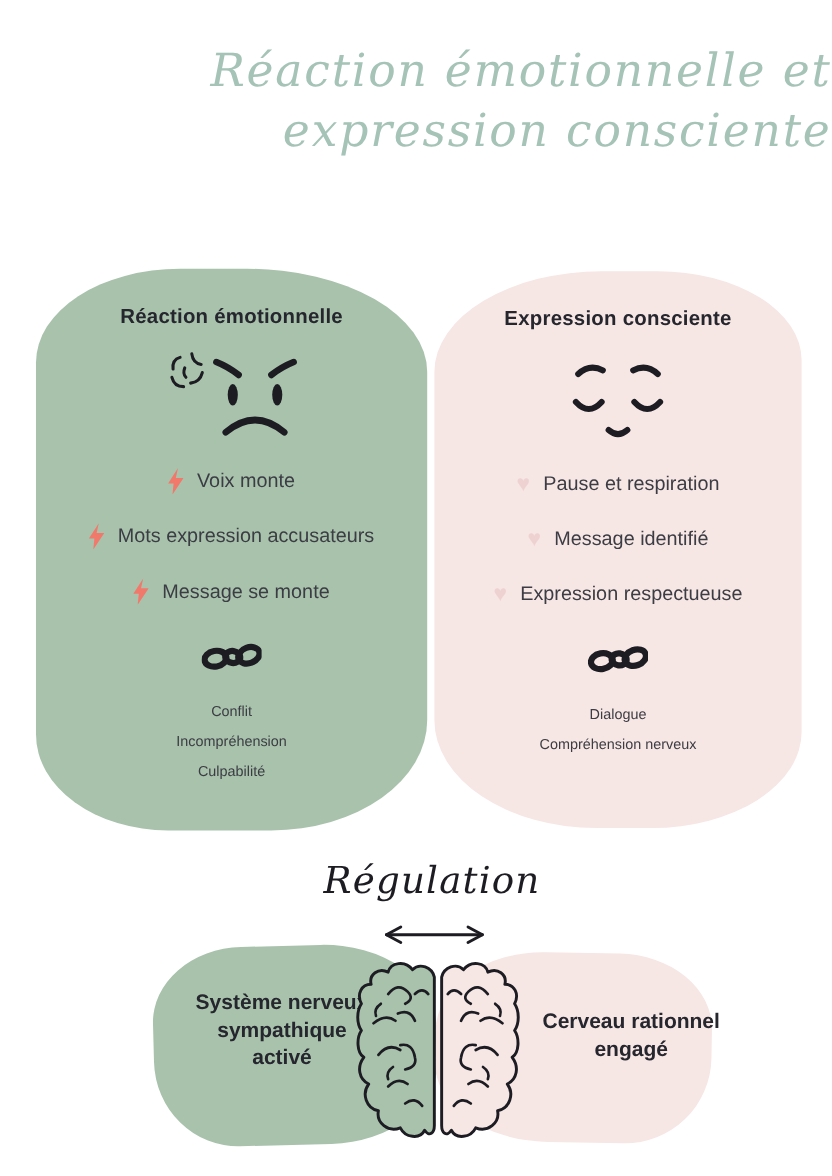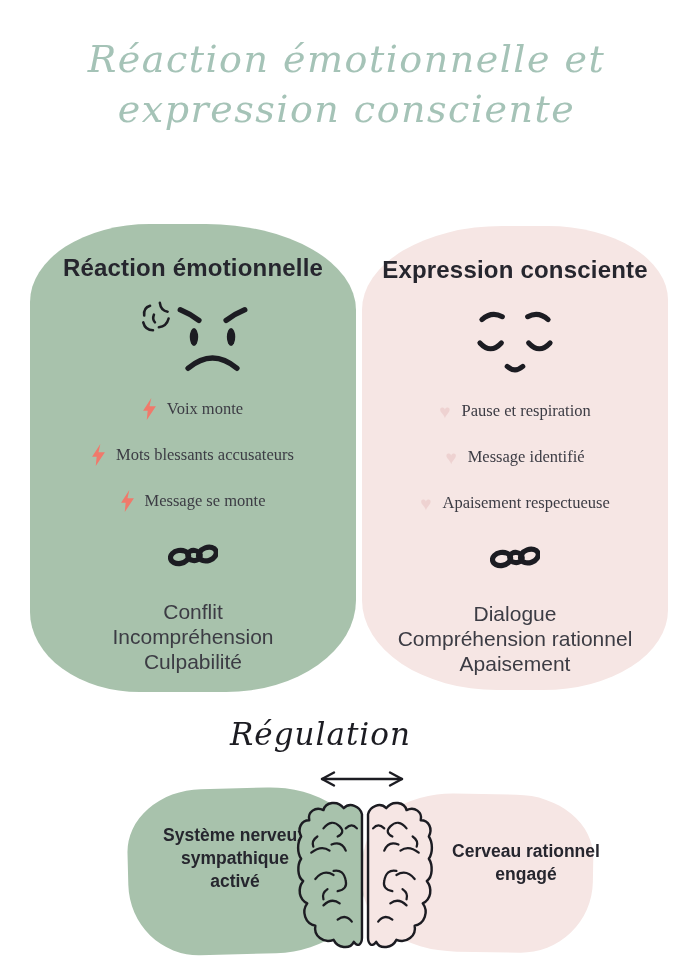--- a/index.html
+++ b/index.html
@@ -7,21 +7,21 @@
     position:relative;
     width:693px;height:980px;
     background:#ffffff;
     overflow:hidden;
     font-family:"Liberation Sans", sans-serif;
     color:var(--text);
   }
   
   .title{
     position:absolute;top:34px;left:0;width:693px;
-    text-align:center;
+    text-align:right;
     font-family:"DejaVu Serif", serif;
     font-style:italic;
     font-size:38px;line-height:50px;
     letter-spacing:1.5px;
     color:var(--title-green);
   }
   
   .blob{
     position:absolute;
     display:flex;flex-direction:column;align-items:center;
@@ -32,44 +32,45 @@
     background:var(--green);
     border-radius:120px 150px 130px 110px / 78px 86px 92px 80px;
   }
   .blob-right{
     left:362px;top:226px;width:306px;height:464px;
     background:var(--pink);
     border-radius:140px 120px 125px 135px / 84px 74px 80px 90px;
   }
   .blob h2{
     margin:30px 0 0 0;
-    font-size:24px;font-weight:700;
+    font-size:17px;font-weight:700;
     letter-spacing:.2px;
     color:var(--heading);
   }
   .face{margin-top:16px;}
   .items{
     list-style:none;margin:18px 0 0 0;padding:0;
     display:flex;flex-direction:column;gap:20px;align-items:center;
   }
   .items li{
     display:flex;align-items:center;gap:11px;
-    height:26px;font-size:16.5px;color:var(--text);font-family:Liberation Serif, serif;
+    height:26px;font-size:16.5px;color:var(--text);
   }
   .heart-glyph{
     font-size:19px;line-height:1;color:var(--heart-pink);
   }
   .chain{margin-top:28px;}
   .outcomes{
-    margin-top:30px;
-    font-size:21px;line-height:25px;color:var(--text);
+    margin-top:20px;
+    font-size:12px;line-height:25px;color:var(--text);
   }
   
   .reg-label{
     position:absolute;left:230px;top:716px;width:260px;
+    text-align:center;
     font-family:"DejaVu Serif", serif;
     font-style:italic;
     font-size:31px;
     color:var(--ink);
     letter-spacing:1px;
   }
   .reg-arrow{position:absolute;left:312px;top:770px;}
   .bottom-blob{position:absolute;}
   .bottom-blob.green{
     left:128px;top:788px;width:236px;height:166px;
@@ -128,21 +129,21 @@
       <li>
         <svg width="13" height="22" viewBox="0 0 14 24">
           <polygon points="9,0 0,14 5,14 4,24 14,9 7,9" style="fill:var(--coral)"></polygon>
         </svg>
         <span>Voix monte</span>
       </li>
       <li>
         <svg width="13" height="22" viewBox="0 0 14 24">
           <polygon points="9,0 0,14 5,14 4,24 14,9 7,9" style="fill:var(--coral)"></polygon>
         </svg>
-        <span>Mots blessants accusateurs</span>
+        <span>Mots expression accusateurs</span>
       </li>
       <li>
         <svg width="13" height="22" viewBox="0 0 14 24">
           <polygon points="9,0 0,14 5,14 4,24 14,9 7,9" style="fill:var(--coral)"></polygon>
         </svg>
         <span>Message se monte</span>
       </li>
     </ul>
 
     <svg class="chain" width="50" height="27" viewBox="0 0 52 27">
@@ -177,36 +178,35 @@
       <li>
         <span class="heart-glyph">♥</span>
         <span>Pause et respiration</span>
       </li>
       <li>
         <span class="heart-glyph">♥</span>
         <span>Message identifié</span>
       </li>
       <li>
         <span class="heart-glyph">♥</span>
-        <span>Apaisement respectueuse</span>
+        <span>Expression respectueuse</span>
       </li>
     </ul>
 
     <svg class="chain" width="50" height="27" viewBox="0 0 52 27">
       <g style="fill:none;stroke:var(--ink);stroke-width:5.4">
         <ellipse cx="12" cy="15" rx="9.5" ry="6.8" transform="rotate(-10 12 15)"></ellipse>
         <ellipse cx="27" cy="13.5" rx="6.5" ry="5.2" transform="rotate(8 27 13.5)"></ellipse>
         <ellipse cx="41" cy="12" rx="9.5" ry="6.8" transform="rotate(-20 41 12)"></ellipse>
       </g>
     </svg>
 
     <div class="outcomes">
       <div>Dialogue</div>
-      <div>Compréhension rationnel</div>
-      <div>Apaisement</div>
+      <div>Compréhension nerveux</div>
     </div>
   </section>
 
   <div class="reg-label">Régulation</div>
 
   <svg class="reg-arrow" width="100" height="18" viewBox="0 0 100 18">
     <g style="fill:none;stroke:var(--ink);stroke-width:2.4;stroke-linecap:round;stroke-linejoin:round">
       <path d="M10,9 H90"></path>
       <path d="M22,2.5 L10,9 L22,15.5"></path>
       <path d="M78,2.5 L90,9 L78,15.5"></path>

